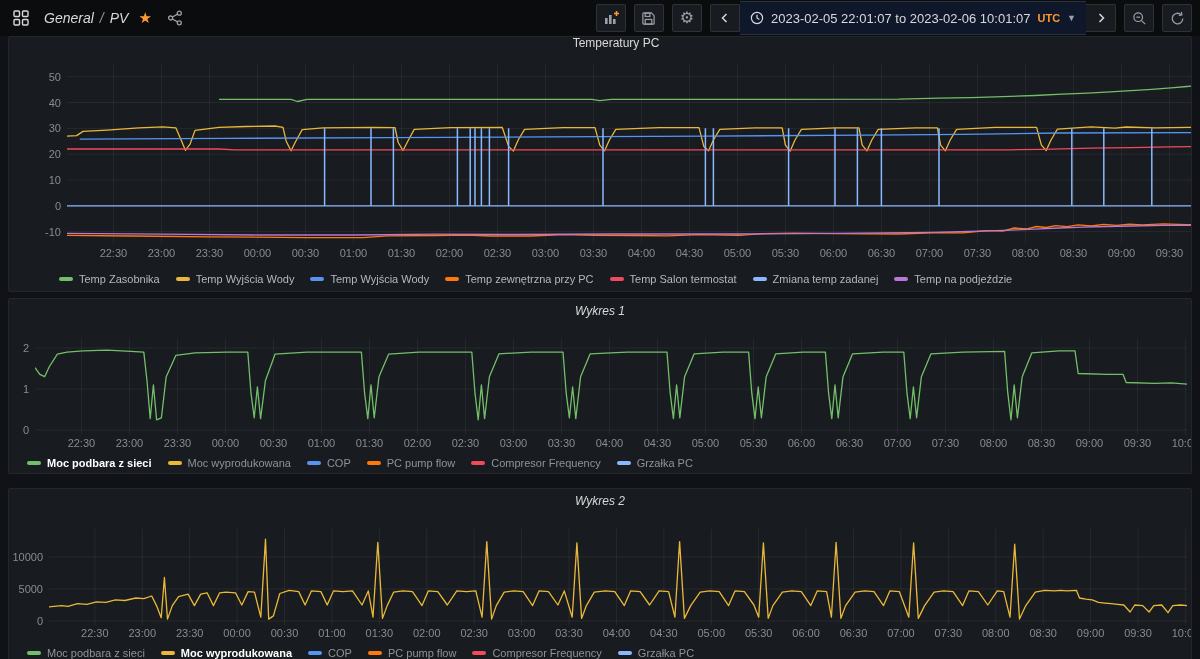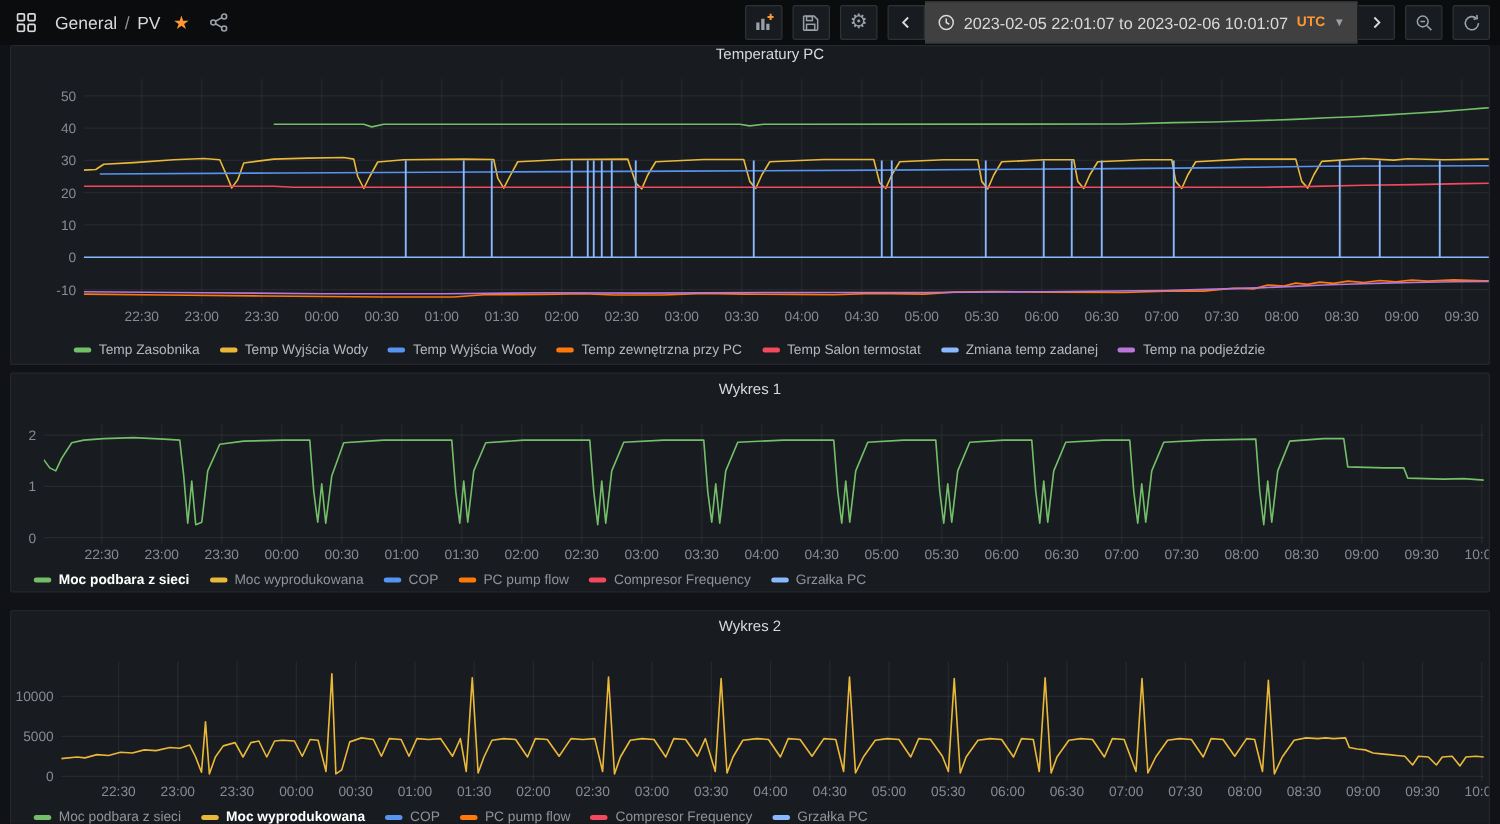--- a/index.html
+++ b/index.html
@@ -2,48 +2,48 @@
 <html><head>
 <meta charset="utf-8">
 <style>
   * { margin:0; padding:0; box-sizing:border-box; }
   html,body { width:1200px; height:659px; overflow:hidden; background:#111217;
               font-family:"Liberation Sans", sans-serif; }
   
   .topnav { height:36px; background:#0b0c0e; display:flex; align-items:center;
             justify-content:space-between; padding:0 8px; }
   .nav-left { display:flex; align-items:center; gap:10px; }
-  .crumb { display:flex; align-items:center; gap:6px; color:#d8d9da; font-size:14px; }
+  .crumb { display:flex; align-items:center; gap:6px; color:#d8d9da; font-size:14px;font-style:italic; }
   .crumb .sep { color:#8e939b; }
   .star { color:#ff9830; font-size:15px; cursor:pointer; }
   .icon-btn { width:30px; height:28px; display:flex; align-items:center; justify-content:center;
               background:#181b1f; border:1px solid #2c3235; border-radius:2px; cursor:pointer; }
   .icon-plain { width:26px; height:26px; display:flex; align-items:center; justify-content:center;
                 cursor:pointer; background:transparent; border:none; }
   .nav-right { display:flex; align-items:center; gap:8px; }
   .tp-group { display:flex; align-items:center; }
   .tp-group .icon-btn { border-radius:0; }
   .tp-group .icon-btn:first-child { border-radius:2px 0 0 2px; }
   .tp-group .icon-btn:last-child { border-radius:0 2px 2px 0; border-left:none; }
-  .time-btn { height:28px; display:flex; align-items:center; gap:7px; background:#404040;
+  .time-btn { height:28px; display:flex; align-items:center; gap:7px; background:#0f172a;
               border-top:1px solid #2c3235; border-bottom:1px solid #2c3235; padding:16px 10px;
               color:#d8d9da; font-size:13px; font-weight:500; cursor:pointer; white-space:nowrap; }
   .utc { color:#ff9830; font-size:11px; font-weight:700; }
   .caret { color:#9aa0a9; font-size:9px; }
   svg.ic { display:block; }
   .gear-glyph { color:#9aa0a9; font-size:16px; line-height:1; }
   
   .dash { padding:0 8px; }
   .panel { background:#181b1f; border:1px solid #23262b; border-radius:2px; overflow:hidden; }
   #panel-0 { height:256px; margin-top:0;padding-left:32px; }
   #panel-1 { height:176px; margin-top:6px; }
   #panel-2 { height:176px; margin-top:14px; }
   .ptitle { text-align:center; color:#d8d9da; font-size:12px; font-weight:500; cursor:pointer; }
   #panel-0 .ptitle { height:14px; line-height:12px; overflow:hidden; }
-  #panel-1 .ptitle, #panel-2 .ptitle { height:22px; line-height:24px; }
+  #panel-1 .ptitle, #panel-2 .ptitle { height:22px; line-height:24px;font-style:italic; }
   .legend { display:flex; align-items:flex-start; flex-wrap:nowrap; overflow:hidden;
             padding:2px 0 0 18px; height:22px; }
   .leg-item { display:flex; align-items:center; gap:6px; margin-right:16px; cursor:pointer;
               font-size:11px; color:#b4b7bd; white-space:nowrap; }
   .leg-item.dim { color:#8e939b; }
   .leg-item.hot { color:#ffffff; font-weight:700; }
   .leg-swatch { width:14px; height:4px; border-radius:2px; flex:0 0 auto; }
 </style>
 </head>
 <body>

